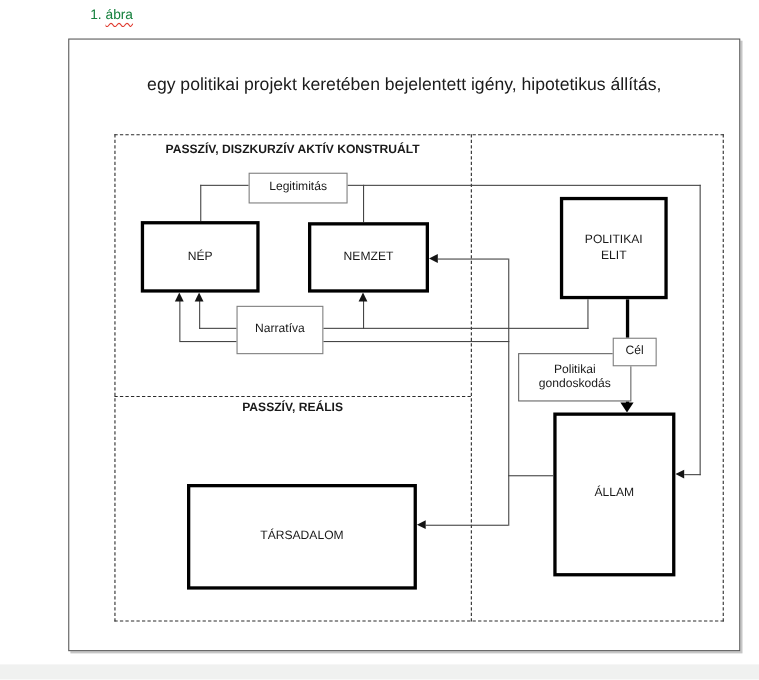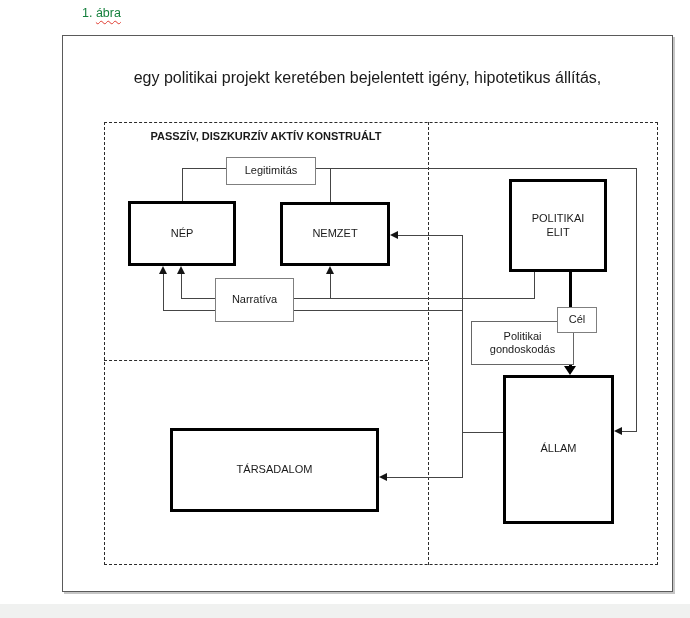--- a/index.html
+++ b/index.html
@@ -50,21 +50,21 @@
     border:3px solid #000;background:#fff;z-index:2;
     display:flex;align-items:center;justify-content:center;
     font-weight:normal;font-size:11px;text-align:center;line-height:1.25;
   }
   #node-nep{left:128px;top:201px;width:108px;height:65px;}
   #node-nemzet{left:280px;top:202px;width:110px;height:64px;}
   #node-elit{left:509px;top:179px;width:98px;height:93px;}
   #node-elit .wrap{max-width:66px;}
   #node-allam{left:503px;top:375px;width:111px;height:149px;align-items:flex-start;}
   #node-allam .wrap{margin-top:64px;}
-  #node-tarsadalom{left:170px;top:428px;width:209px;height:84px;}
+  #node-tarsadalom{left:170px;top:440px;width:209px;height:96px;}
 
   
   .edge-label{
     border:1px solid #7f7f7f;background:#fff;z-index:3;
     display:flex;align-items:center;justify-content:center;
     font-size:11px;text-align:center;line-height:1.2;
   }
   #edge-label-legitimitas{left:226px;top:157px;width:90px;height:28px;}
   #edge-label-narrativa{left:215px;top:278px;width:79px;height:44px;}
   #edge-label-gondoskodas{left:431px;top:321px;width:103px;height:44px;border-color:#666;margin-left:40px;}
@@ -93,20 +93,21 @@
   </div>
 
   <div class="abs" id="figure-frame"></div>
 
   <div class="abs title-line" id="title-sub1">egy politikai projekt keretében bejelentett igény, hipotetikus állítás,</div>
 
   <div class="abs dashed" id="region-box"></div>
   <div class="abs" id="region-divider-v"></div>
   <div class="abs" id="region-divider-h"></div>
   <div class="abs region-label" id="label-passive-discursive">PASSZÍV, DISZKURZÍV AKTÍV KONSTRUÁLT</div>
+  <div class="abs region-label" id="label-passive-real">PASSZÍV, REÁLIS</div>
 
   <div class="abs line line-h" style="left:182px;top:168px;width:455px;"></div>
   <div class="abs line line-v" style="left:182px;top:168px;height:34px;"></div>
   <div class="abs line line-v" style="left:330px;top:168px;height:35px;"></div>
   <div class="abs line line-v" style="left:636px;top:168px;height:264px;"></div>
   <div class="abs line line-h" style="left:622px;top:431px;width:15px;"></div>
   <div class="abs arr arr-left" style="left:614px;top:427px;"></div>
 
   <div class="abs line line-v" style="left:534px;top:272px;height:27px;"></div>
   <div class="abs line line-h" style="left:181px;top:298px;width:354px;"></div>

